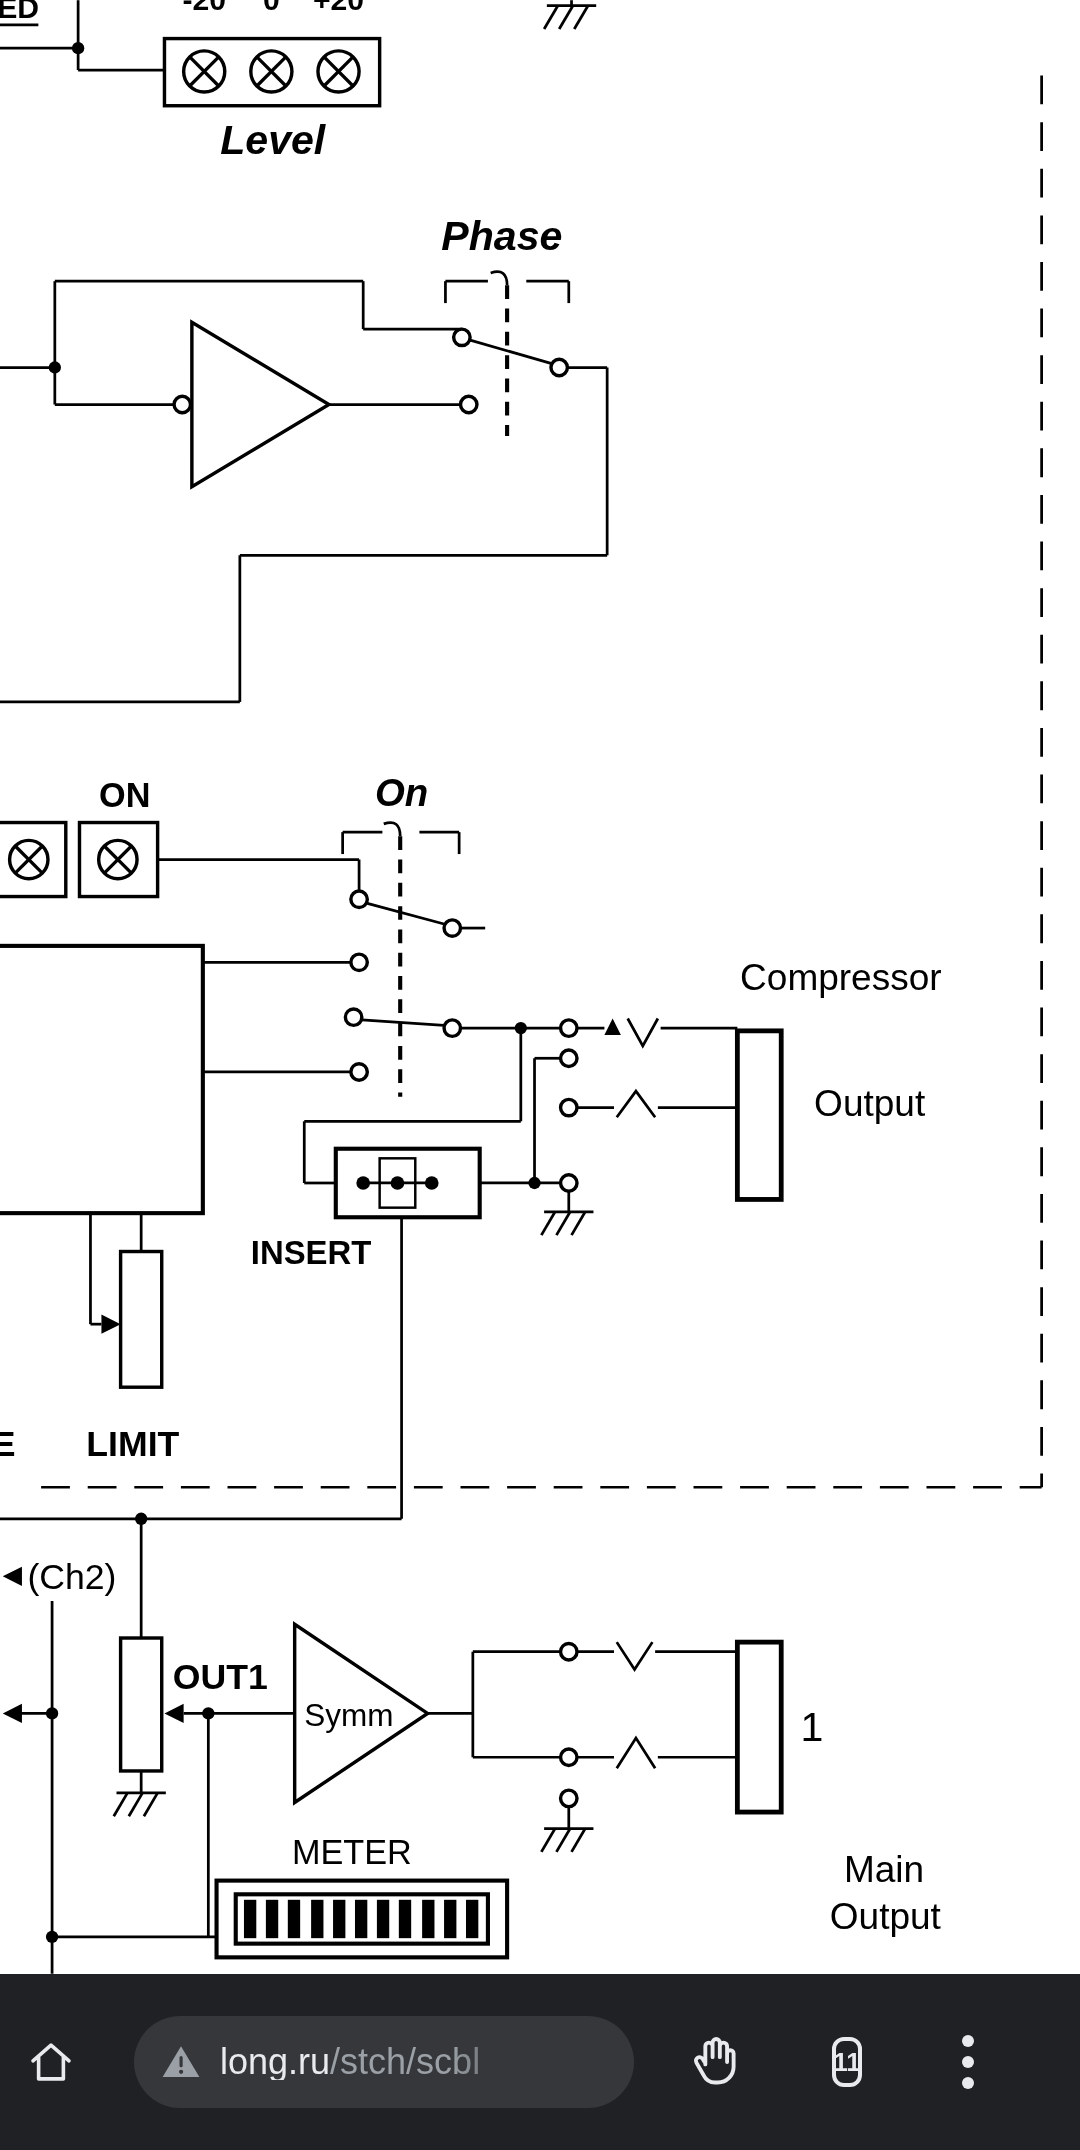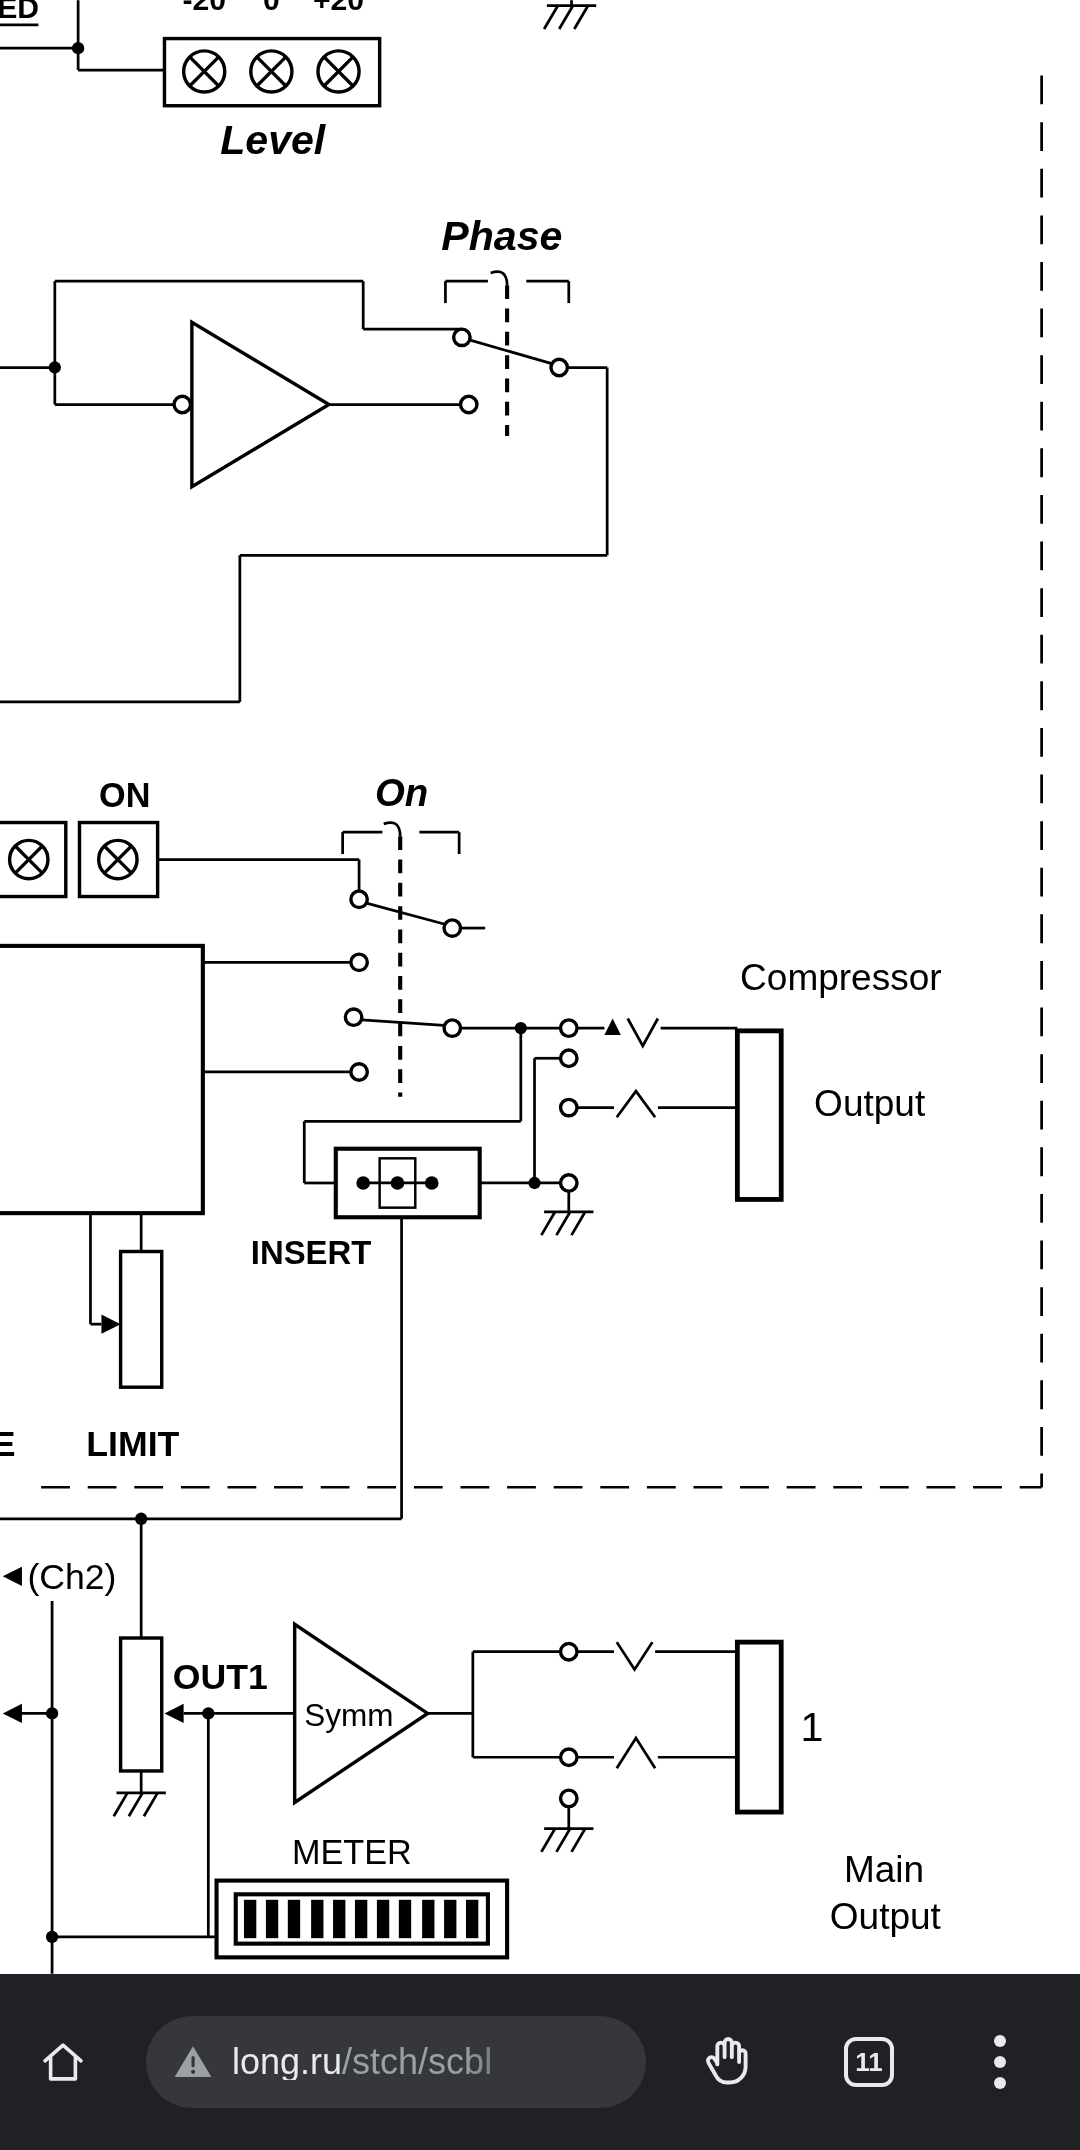--- a/index.html
+++ b/index.html
@@ -18,34 +18,34 @@
   .schematic circle.contact{fill:var(--paper);stroke:var(--ink);stroke-width:2.5;}
   .schematic circle.dot,.schematic .filled{fill:var(--ink);stroke:none;}
   .schematic .ledx{stroke-width:2.4;}
   .schematic .swdash{stroke-width:3;stroke-dasharray:10 7;}
   .schematic .boundary{stroke-width:2;stroke-dasharray:21 13;}
   .schematic .gnd{stroke-width:2.5;}
   .schematic text{fill:var(--ink);stroke:none;font-family:"Liberation Sans",sans-serif;}
   .schematic .bar-seg{fill:var(--ink);stroke:none;}
 
   .browser-bar{position:absolute;left:0;top:1974px;width:1080px;height:176px;background:var(--bar_bg);
-    display:flex;align-items:center;padding:0 36px;box-sizing:border-box;}
+    display:flex;align-items:center;padding:0 24px;box-sizing:border-box;}
   .icon-btn{background:none;border:none;padding:0;margin:0;display:flex;align-items:center;justify-content:center;cursor:pointer;}
   .ui-stroke{stroke:var(--icon_color);fill:none;stroke-width:3.2;stroke-linecap:round;stroke-linejoin:round;}
   .url-pill{margin-left:56px;width:500px;height:92px;border-radius:46px;background:var(--pill_bg);
     display:flex;align-items:center;padding:0 26px;box-sizing:border-box;cursor:pointer;}
   .warn-tri{fill:var(--muted_color);}
   .warn-mark{fill:var(--pill_bg);}
   .url{margin-left:18px;width:330px;font-size:36px;line-height:1;white-space:nowrap;overflow:hidden;
     -webkit-mask-image:linear-gradient(90deg,#000 70%,transparent 97%);
     mask-image:linear-gradient(90deg,#000 70%,transparent 97%);}
   .domain{color:var(--icon_color);}
   .path{color:var(--muted_color);}
   .hand-btn{margin-left:52px;}
-  .tab-btn{margin-left:88px;width:50px;height:50px;border:4px solid var(--icon_color);border-radius:12px;
+  .tab-btn{margin-left:88px;width:30px;height:50px;border:4px solid var(--icon_color);border-radius:12px;
     color:var(--icon_color);font:700 26px "Liberation Sans",sans-serif;background:none;
     display:flex;align-items:center;justify-content:center;cursor:pointer;padding:0;}
   .menu-btn{margin-left:100px;display:flex;flex-direction:column;gap:9px;background:none;border:none;padding:0;cursor:pointer;}
   .dot-ui{width:12px;height:12px;border-radius:50%;background:var(--icon_color);}
 </style>
 </head>
 <body>
 
 <div class="screen">
 

